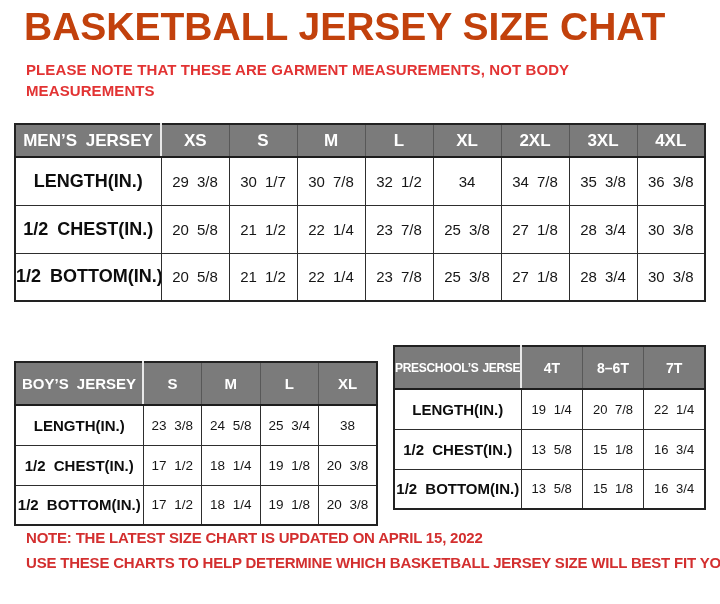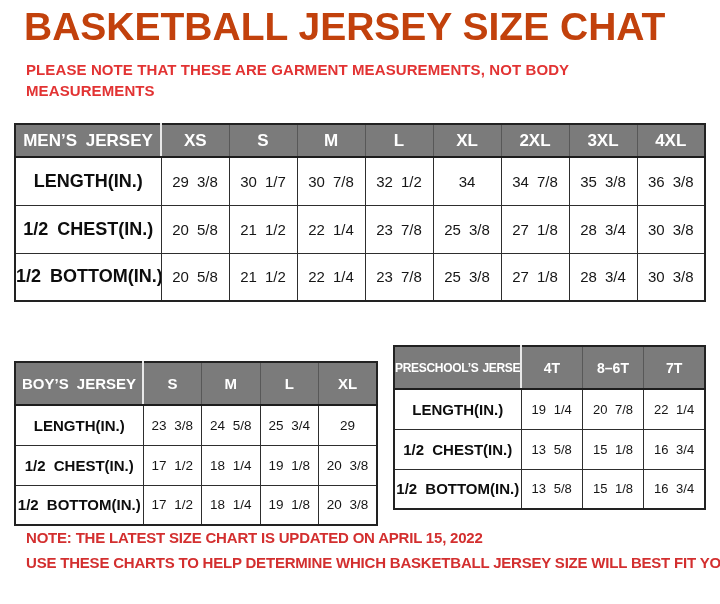--- a/index.html
+++ b/index.html
@@ -170,21 +170,21 @@
         <th>L</th>
         <th>XL</th>
       </tr>
     </thead>
     <tbody>
       <tr>
         <th class="rowlbl">LENGTH(IN.)</th>
         <td>23 3/8</td>
         <td>24 5/8</td>
         <td>25 3/4</td>
-        <td>29</td>
+        <td>38</td>
       </tr>
       <tr>
         <th class="rowlbl">1/2 CHEST(IN.)</th>
         <td>17 1/2</td>
         <td>18 1/4</td>
         <td>19 1/8</td>
         <td>20 3/8</td>
       </tr>
       <tr>
         <th class="rowlbl">1/2 BOTTOM(IN.)</th>

